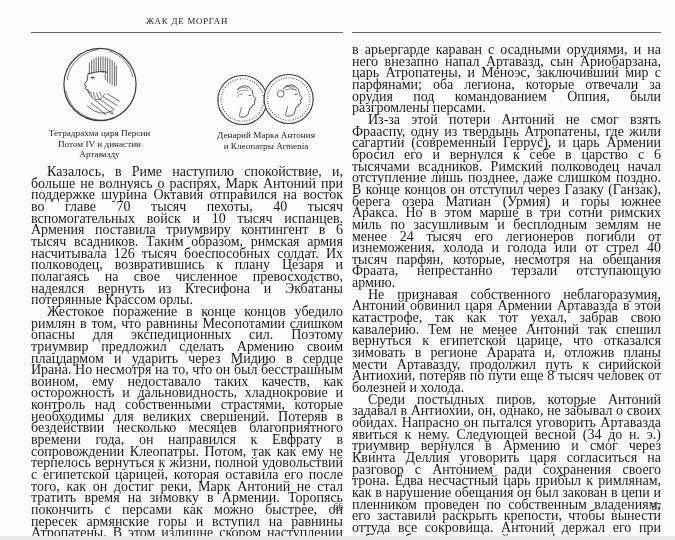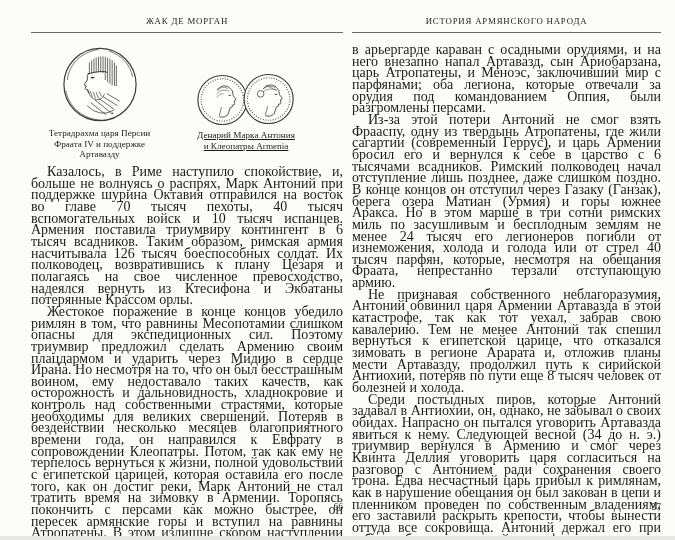--- a/index.html
+++ b/index.html
@@ -13,21 +13,21 @@
   .page-right{left:352px;width:309px;}
   .running-head{
     position:absolute;top:16px;left:0;right:0;text-align:center;
     font-size:8.8px;letter-spacing:.8px;color:#222;white-space:nowrap;
   }
   .head-rule{position:absolute;top:32px;left:0;right:0;height:1.2px;background:#6b6b68;}
   .page-content{position:absolute;top:44px;left:0;right:0;}
   .figures{position:relative;height:122px;}
   .figure{position:absolute;top:0;text-align:center;}
   .figure-tetradrachm{left:0;width:135px;}
-  .figure-denarius{left:130px;width:170px;text-decoration:underline;}
+  .figure-denarius{left:150px;width:170px;}
   .figure-denarius .coin-art{margin-top:29px;}
   .figcaption{margin-top:4px;font-size:9.2px;line-height:10.6px;color:#242424;}
   .body-text p{
     margin:0;text-align:justify;font-size:14px;line-height:11.65px;
     text-indent:16px;hyphens:auto;-webkit-hyphens:auto;
   }
   .body-text p.no-indent{text-indent:0;}
   .page-number{
     position:absolute;top:502px;left:0;right:0;text-align:right;
     font-size:9.5px;color:#2a2a2a;
@@ -85,21 +85,21 @@
                 <line x1="48" y1="70" x2="69" y2="85"></line>
                   <line x1="54" y1="68" x2="73" y2="80"></line>
                 <line x1="59" y1="64" x2="76" y2="74"></line>
                 <path d="M33 80 Q50 96 68 86"></path>
               </g>
               <circle cx="66" cy="90" r="1.3" fill="#3c3c3c"></circle>
             </svg>
           </div>
           <figcaption class="figcaption">
             <span style="display:block">Тетрадрахма царя Персии</span>
-            <span style="display:block">Фраата IV и поддержке</span>
+            <span style="display:block">Потом IV и династии</span>
             <span style="display:block">Артавазду</span>
           </figcaption>
         </figure>
 
         <figure class="figure figure-denarius" style="margin:0">
           <div class="coin-art">
             <svg viewBox="0 0 212 112" width="100" height="53">
               <g>
                 <circle cx="56" cy="57" r="52" fill="#fdfdfb" stroke="#3c3c3c" stroke-width="2.4"></circle>
                 <circle cx="56" cy="57" r="45" fill="none" stroke="#3c3c3c" stroke-width="2.4" stroke-dasharray="1.8 3.6"></circle>
@@ -138,21 +138,20 @@
       <div class="body-text">
         <p>Казалось, в Риме наступило спокойствие, и, больше не волнуясь о распрях, Марк Антоний при поддержке шурина Октавия отправился на восток во главе 70 тысяч пехоты, 40 тысяч вспомогательных войск и 10 тысяч испанцев. Армения поставила триумвиру контингент в 6 тысяч всадников. Таким образом, римская армия насчитывала 126 тысяч боеспособных солдат. Их полководец, возвратившись к плану Цезаря и полагаясь на свое численное превосходство, надеялся вернуть из Ктесифона и Экбатаны потерянные Крассом орлы.</p>
         <p>Жестокое поражение в конце концов убедило римлян в том, что равнины Месопотамии слишком опасны для экспедиционных сил. Поэтому триумвир предложил сделать Армению своим плацдармом и ударить через Мидию в сердце Ирана. Но несмотря на то, что он был бесстрашным воином, ему недоставало таких качеств, как осторожность и дальновидность, хладнокровие и контроль над собственными страстями, которые необходимы для великих свершений. Потеряв в бездействии несколько месяцев благоприятного времени года, он направился к Евфрату в сопровождении Клеопатры. Потом, так как ему не терпелось вернуться к жизни, полной удовольствий с египетской царицей, которая оставила его после того, как он достиг реки, Марк Антоний не стал тратить время на зимовку в Армении. Торопясь покончить с персами как можно быстрее, он пересек армянские горы и вступил на равнины Атропатены. В этом излишне скором наступлении римский военачальник оказался столь неосмотрителен, что оставил</p>
       </div>
     </div>
 
     <div class="page-number">66</div>
   </section>
 
   <section class="page page-right">
-    <div class="running-head">ИСТОРИЯ АРМЯНСКОГО НАРОДА</div>
     <div class="head-rule"></div>
 
     <div class="page-content body-text">
       <p class="no-indent">в арьергарде караван с осадными орудиями, и на него внезапно напал Артавазд, сын Ариобарзана, царь Атропатены, и Меноэс, заключивший мир с парфянами; оба легиона, которые отвечали за орудия под командованием Оппия, были разгромлены персами.</p>
       <p>Из-за этой потери Антоний не смог взять Фрааспу, одну из твердынь Атропатены, где жили сагартии (современный Геррус), и царь Армении бросил его и вернулся к себе в царство с 6 тысячами всадников. Римский полководец начал отступление лишь позднее, даже слишком поздно. В конце концов он отступил через Газаку (Ганзак), берега озера Матиан (Урмия) и горы южнее Аракса. Но в этом марше в три сотни римских миль по засушливым и бесплодным землям не менее 24 тысяч его легионеров погибли от изнеможения, холода и голода или от стрел 40 тысяч парфян, которые, несмотря на обещания Фраата, непрестанно терзали отступающую армию.</p>
       <p>Не признавая собственного неблагоразумия, Антоний обвинил царя Армении Артавазда в этой катастрофе, так как тот уехал, забрав свою кавалерию. Тем не менее Антоний так спешил вернуться к египетской царице, что отказался зимовать в регионе Арарата и, отложив планы мести Артавазду, продолжил путь к сирийской Антиохии, потеряв по пути еще 8 тысяч человек от болезней и холода.</p>
       <p>Среди постыдных пиров, которые Антоний задавал в Антиохии, он, однако, не забывал о своих обидах. Напрасно он пытался уговорить Артавазда явиться к нему. Следующей весной (34 до н. э.) триумвир вернулся в Армению и смог через Квинта Деллия уговорить царя согласиться на разговор с Антонием ради сохранения своего трона. Едва несчастный царь прибыл к римлянам, как в нарушение обещания он был закован в цепи и пленником проведен по собственным владениям, его заставили раскрыть крепости, чтобы вынести оттуда все сокровища. Антоний держал его при себе, чтобы украсить свой триумф и повести его по улицам Александрии в цепях вместе с женой и сыновьями. Иначе говоря, несмотря на разгром, понесенный от парфян, и на потерю армии, триумвир все же провел</p>
     </div>
 
     <div class="page-number">37</div>

